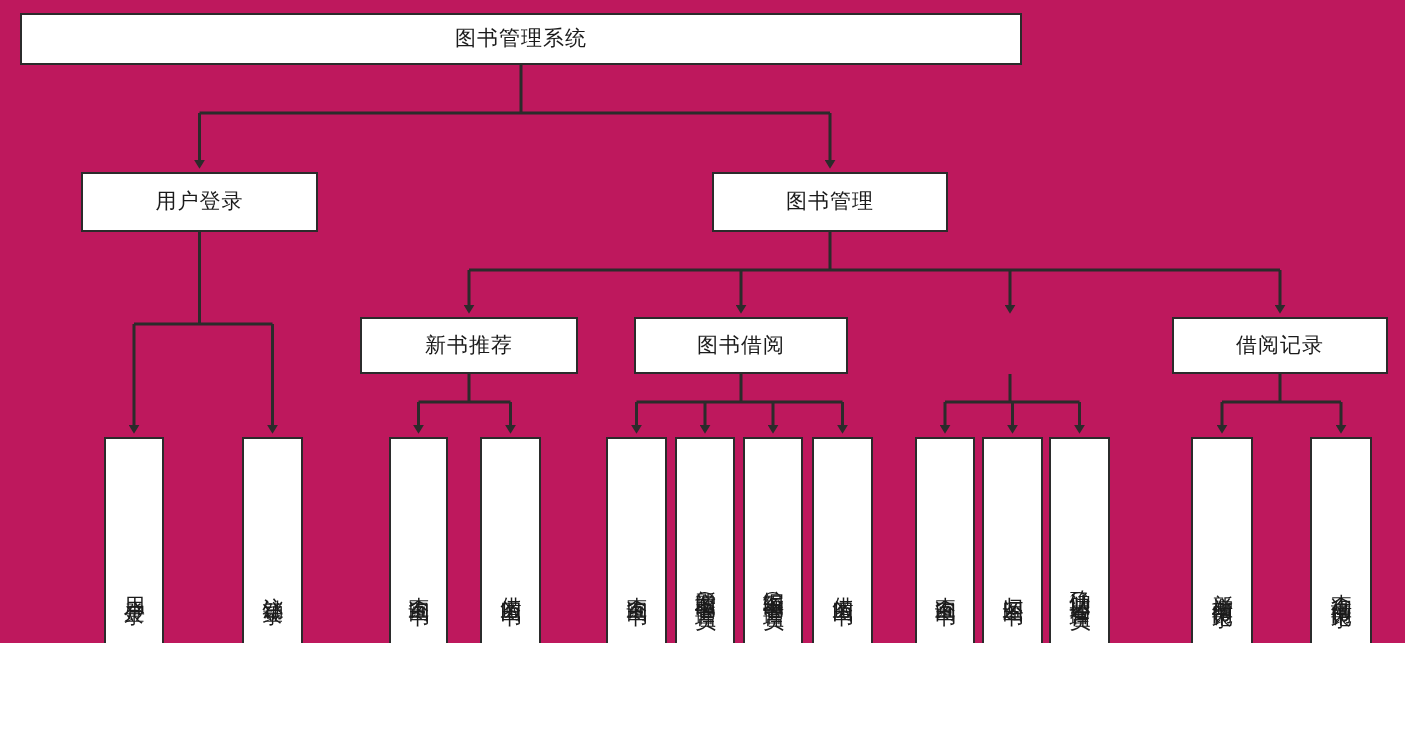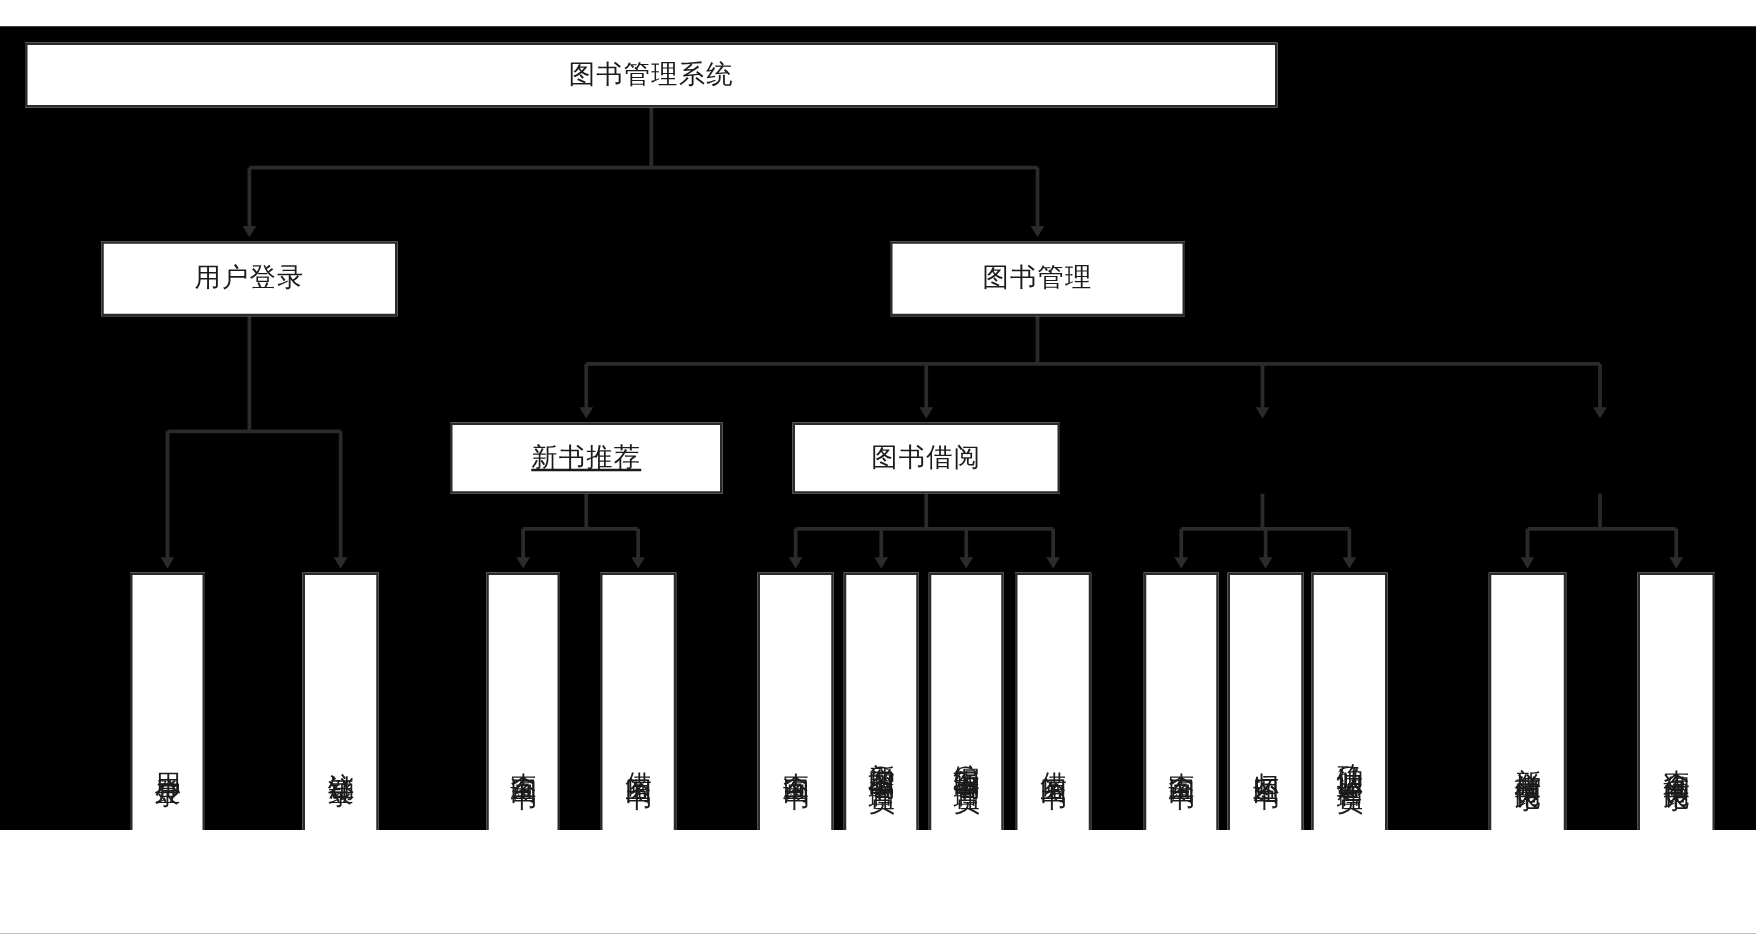--- a/index.html
+++ b/index.html
@@ -5,23 +5,22 @@
 <style>
   html,body{margin:0;padding:0;background:#ffffff;}
   body{
     font-family:"DejaVu Sans","Liberation Sans",sans-serif;
     -webkit-font-smoothing:antialiased;
   }
   #diagram{
     position:relative;
     width:1405px;
     height:643px;
-    background:#000000;
+    background:#be185d;
     overflow:hidden;
-    margin-top:21px;
   }
   #edges{
     position:absolute;
     left:0; top:0;
     width:1405px;
     height:747px;
     pointer-events:none;
   }
   .node{
     position:absolute;
@@ -119,25 +118,28 @@
     <span>图书管理系统</span>
   </div>
 
   <div class="node horiz" style="left: 81px; top: 172px; width: 237px; height: 60px;">
     <span>用户登录</span>
   </div>
   <div class="node horiz" style="left: 712px; top: 172px; width: 236px; height: 60px; text-align: right;">
     <span>图书管理</span>
   </div>
 
-  <div class="node horiz" style="left: 360px; top: 317px; width: 218px; height: 57px; text-decoration: underline;">
+  <div class="node horiz" style="left: 360px; top: 317px; width: 218px; height: 57px;">
     <span>新书推荐</span>
   </div>
   <div class="node horiz" style="left: 634px; top: 317px; width: 214px; height: 57px;">
     <span>图书借阅</span>
+  </div>
+  <div class="node horiz" style="left: 1172px; top: 317px; width: 216px; height: 57px;">
+    <span>借阅记录</span>
   </div>
 
   <div class="node vert" style="left: 104px; top: 437px; width: 60px; height: 298px;">
     <span class="vtext">用户登录</span>
   </div>
   <div class="node vert" style="left: 242px; top: 437px; width: 61px; height: 298px;">
     <span class="vtext">注销登录</span>
   </div>
   <div class="node vert" style="left: 389px; top: 437px; width: 59px; height: 298px;">
     <span class="vtext">查询图书</span>

